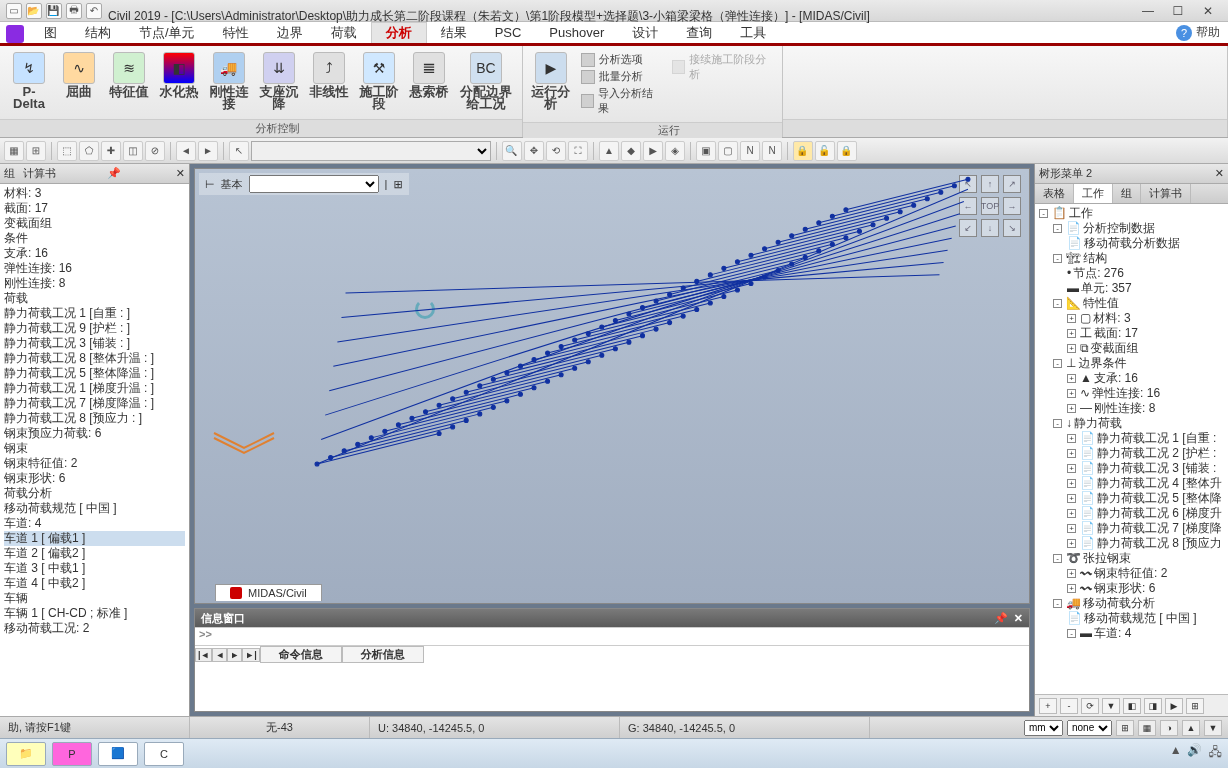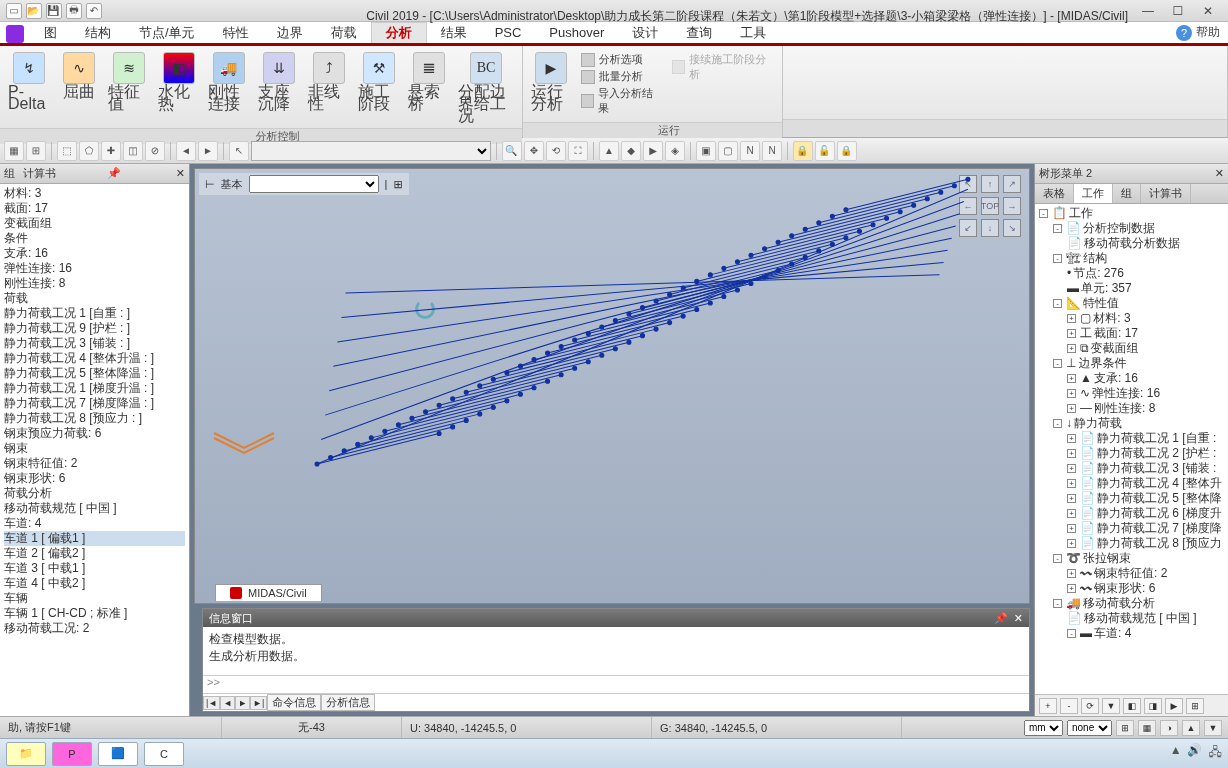--- a/index.html
+++ b/index.html
@@ -2,40 +2,40 @@
 <html><head>
 <meta charset="utf-8">
 <style>
 * { margin: 0; padding: 0; box-sizing: border-box; font-family: "Microsoft YaHei", Arial, sans-serif; }
 body { width: 1228px; height: 768px; background: #f0f0f0; overflow: hidden; font-size: 12px; color: #333; }
 
 
 .titlebar { height: 22px; background: linear-gradient(#eaeaea,#d8d8d8); display: flex; align-items: center; border-bottom: 1px solid #bbb; }
 .titlebar .qat { display: flex; gap: 4px; padding: 0 6px; }
 .titlebar .qat .qbtn { width: 16px; height: 16px; background: #fafafa; border: 1px solid #aaa; border-radius: 2px; font-size: 10px; display:flex; align-items:center; justify-content:center; color:#555; }
-.titlebar .title { flex: 1; text-align: right; font-size: 12px; color: #333; margin-top: 12px; }
+.titlebar .title { flex: 1; text-align: left; font-size: 12px; color: #333; margin-top: 12px; }
 .titlebar .wincontrols { display:flex; gap:6px; padding:0 8px; }
 .titlebar .wincontrols div { width:24px; height:16px; display:flex; align-items:center; justify-content:center; color:#444; }
 
 
 .menubar { height: 24px; background:#fff; border-bottom:3px solid #900; display:flex; align-items:stretch; padding:0; }
 .menubar .mitem { padding:0 14px; display:flex; align-items:center; font-size:13px; color:#333; cursor:default; }
 .menubar .mitem.active { background:#e6e6e6; border-top:1px solid #ccc; border-left:1px solid #ccc; border-right:1px solid #ccc; color:#c00; font-weight:bold;}
 .menubar .midlogo { width:18px; height:18px; background:#8a2be2; border-radius:3px; margin:3px 6px; }
 .menubar .helpbox { margin-left:auto; display:flex; align-items:center; padding:0 8px; color:#444; }
 .menubar .helpbox .q { width:16px;height:16px;border-radius:8px;background:#4a90e2;color:#fff;display:flex;align-items:center;justify-content:center;font-size:11px;margin-right:4px;}
 
 
 .ribbon { height: 92px; background: linear-gradient(#f7f7f7,#e3e3e3); border-bottom:1px solid #aaa; display:flex; }
 .ribgroup { border-right:1px solid #c5c5c5; display:flex; flex-direction:column; }
 .ribgroup .top { flex:1; display:flex; align-items:flex-start; padding:4px 6px; gap:4px; }
 .ribgroup .label { height:18px; background:#ddd; text-align:center; font-size:11px; color:#555; display:flex; align-items:center; justify-content:center; border-top:1px solid #ccc;padding-left:33px;}
 .bigbtn { width:46px; display:flex; flex-direction:column; align-items:center; gap:2px; padding:2px; }
 .bigbtn .ico { width:32px; height:32px; background:#ddd; border:1px solid #bbb; border-radius:3px; display:flex; align-items:center; justify-content:center; font-size:14px; }
-.bigbtn .cap { font-size:16px; text-align:left; color:#444; line-height:12px; }
+.bigbtn .cap { font-size:13px; text-align:center; color:#444; line-height:12px;font-weight:bold; }
 .smallrow { display:flex; flex-direction:column; gap:2px; padding:2px 4px; }
 .smallrow .srow { display:flex; align-items:center; gap:4px; font-size:11px; color:#444;}
 .smallrow .srow .sico { width:14px; height:14px; background:#d0d0d0; border:1px solid #aaa; }
 .smallrow .srow.disabled { color:#aaa; }
 
 
 .toolstrip { height:26px; background:linear-gradient(#f2f2f2,#dcdcdc); border-bottom:1px solid #aaa; display:flex; align-items:center; padding:0 4px; gap:2px; }
 .toolstrip .tbtn { width:20px; height:20px; background:#f4f4f4; border:1px solid #ccc; border-radius:2px; display:flex; align-items:center; justify-content:center; font-size:10px; color:#555;}
 .toolstrip .sep { width:1px; height:18px; background:#bbb; margin:0 3px; }
 .toolstrip select { height:20px; font-size:11px; border:1px solid #aaa; }
@@ -55,28 +55,28 @@
 .viewport .vpbar { position:absolute; top:4px; left:4px; display:flex; align-items:center; gap:6px; background:rgba(255,255,255,0.3); padding:2px 6px; font-size:11px;}
 .viewport .vpbar select { font-size:11px; height:18px; width:130px; }
 .viewport .navcube { position:absolute; top:6px; right:6px; width:64px; height:64px; }
 .viewport .navcube .cell { position:absolute; width:18px; height:18px; border:1px solid #888; background:rgba(255,255,255,0.4); display:flex;align-items:center;justify-content:center;font-size:9px;color:#667;}
 .viewport svg.model { position:absolute; inset:0; }
 .viewport .vptab { position:absolute; bottom:2px; left:20px; background:#fff; border:1px solid #999; border-bottom:none; padding:2px 14px; font-size:11px; display:flex; align-items:center; gap:6px;}
 .viewport .vptab .mi { width:12px; height:12px; background:#c00; border-radius:2px;}
 .viewport .compass { position:absolute; left:14px; bottom:140px; }
 .viewport .spinner { position:absolute; left:220px; top:130px; width:20px; height:20px; border:3px solid #6ab; border-top-color:transparent; border-radius:50%; }
 
-.msgpanel { height:104px; margin:0 4px 4px 12px; background:#fff; border:1px solid #888; display:flex; flex-direction:column;}
+.msgpanel { height:104px; margin:0 4px 4px 4px; background:#fff; border:1px solid #888; display:flex; flex-direction:column;font-weight:bold;}
 .msgpanel .mhdr { height:18px; background:linear-gradient(#7a7a7a,#5a5a5a); color:#fff; font-size:11px; display:flex; align-items:center; padding:0 6px;}
 .msgpanel .mhdr .pin { margin-left:auto; }
 .msgpanel .mbody { flex:1; padding:4px 6px; font-size:12px; overflow:hidden;}
 .msgpanel .mcmd { height:18px; border-top:1px solid #ccc; padding:0 4px; font-size:11px; color:#888;}
 .msgpanel .mtabs { height:18px; border-top:1px solid #ccc; display:flex; align-items:center; font-size:11px; gap:0;}
 .msgpanel .mtabs .nav { padding:0 2px; border:1px solid #bbb; background:#eee; height:14px; font-size:9px; display:flex; align-items:center;}
-.msgpanel .mtabs .tab { padding:0 4px; border:1px solid #bbb; background:#f4f4f4;}
+.msgpanel .mtabs .tab { padding:0 18px; border:1px solid #bbb; background:#f4f4f4;}
 
 .rightpanel { width:194px; background:#fff; border-left:1px solid #999; display:flex; flex-direction:column;}
 .rightpanel .rtabs { height:20px; background:linear-gradient(#e0e0e0,#ccc); display:flex; font-size:11px; border-bottom:1px solid #aaa;}
 .rightpanel .rtabs div { padding:0 8px; display:flex; align-items:center; border-right:1px solid #bbb;}
 .rightpanel .rtabs div.active { background:#fff; }
 .rtree { flex:1; overflow:hidden; font-size:12px; padding:2px 4px; line-height:15px;}
 .rtree .row { display:flex; align-items:center; gap:2px; white-space:nowrap; }
 .rtree .pm { width:9px; height:9px; border:1px solid #888; font-size:8px; line-height:7px; text-align:center; display:inline-block; margin-right:2px;}
 .rtree .ind1 { padding-left:14px; } .rtree .ind2 { padding-left:28px; }
 .rightpanel .rtoolbar { height:22px; background:#eee; border-top:1px solid #bbb; display:flex; align-items:center; padding:0 4px; gap:3px;}
@@ -167,21 +167,21 @@
         </div>
       <div class="bigbtn">
           <div class="ico" style="background:#d0e8ff;">⚒</div>
           <div class="cap">施工阶段</div>
         </div>
       <div class="bigbtn">
           <div class="ico" style="background:#e0e0e0;">𝌆</div>
           <div class="cap">悬索桥</div>
         </div>
       <div class="bigbtn" style="width:60px">
-          <div class="ico" style="background:#d0e0f0;font-family:Liberation Serif, serif;">BC</div>
+          <div class="ico" style="background:#d0e0f0;">BC</div>
           <div class="cap">分配边界给工况</div>
         </div>
     </div>
     <div class="label">分析控制</div>
   </div>
   <div class="ribgroup" style="flex:0 0 260px;">
     <div class="top">
       <div class="bigbtn">
           <div class="ico" style="background:#cde;">▶</div>
           <div class="cap">运行分析</div>
@@ -267,21 +267,21 @@
         <div>截面: 17</div>
         <div>变截面组</div>
         <div>条件</div>
         <div>支承: 16</div>
         <div>弹性连接: 16</div>
         <div>刚性连接: 8</div>
         <div>荷载</div>
         <div>静力荷载工况 1 [自重 : ]</div>
         <div>静力荷载工况 9 [护栏 : ]</div>
         <div>静力荷载工况 3 [铺装 : ]</div>
-        <div>静力荷载工况 4 [整体升温 : ]</div>
+        <div>静力荷载工况 8 [整体升温 : ]</div>
         <div>静力荷载工况 5 [整体降温 : ]</div>
         <div>静力荷载工况 1 [梯度升温 : ]</div>
         <div>静力荷载工况 7 [梯度降温 : ]</div>
         <div>静力荷载工况 8 [预应力 : ]</div>
         <div>钢束预应力荷载: 6</div>
         <div>钢束</div>
         <div>钢束特征值: 2</div>
         <div>钢束形状: 6</div>
         <div>荷载分析</div>
         <div>移动荷载规范 [ 中国 ]</div>
@@ -458,24 +458,20 @@
         <span>MIDAS/Civil</span>
       </div>
     </div>
 
     <div class="msgpanel">
       <div class="mhdr">
         <span>信息窗口</span>
         <span class="pin">📌</span>
         <span style="margin-left:6px;">✕</span>
       </div>
-      <div class="mbody">
-        <div>检查模型数据。</div>
-        <div>生成分析用数据。</div>
-      </div>
       <div class="mcmd">&gt;&gt;</div>
       <div class="mtabs">
         <span class="nav">|◄</span>
         <span class="nav">◄</span>
         <span class="nav">►</span>
         <span class="nav">►|</span>
         <span class="tab">命令信息</span>
         <span class="tab">分析信息</span>
       </div>
     </div>
@@ -530,21 +526,21 @@
       <div class="rb">▼</div>
       <div class="rb">◧</div>
       <div class="rb">◨</div>
       <div class="rb">▶</div>
       <div class="rb">⊞</div>
     </div>
   </div>
 </div>
 
 <div class="statusbar">
-  <div class="cell" style="width:222px;">助, 请按F1键</div>
+  <div class="cell" style="width:190px;">助, 请按F1键</div>
   <div class="cell" style="width:180px;justify-content:center;">无-43</div>
   <div class="cell" style="width:250px;">U: 34840, -14245.5, 0</div>
   <div class="cell" style="width:250px;">G: 34840, -14245.5, 0</div>
   <div class="right">
     <select><option>mm</option></select>
     <select><option>none</option></select>
     <div class="sb">⊞</div>
     <div class="sb">▦</div>
     <div class="sb">◑</div>
     <div class="sb">▲</div>

